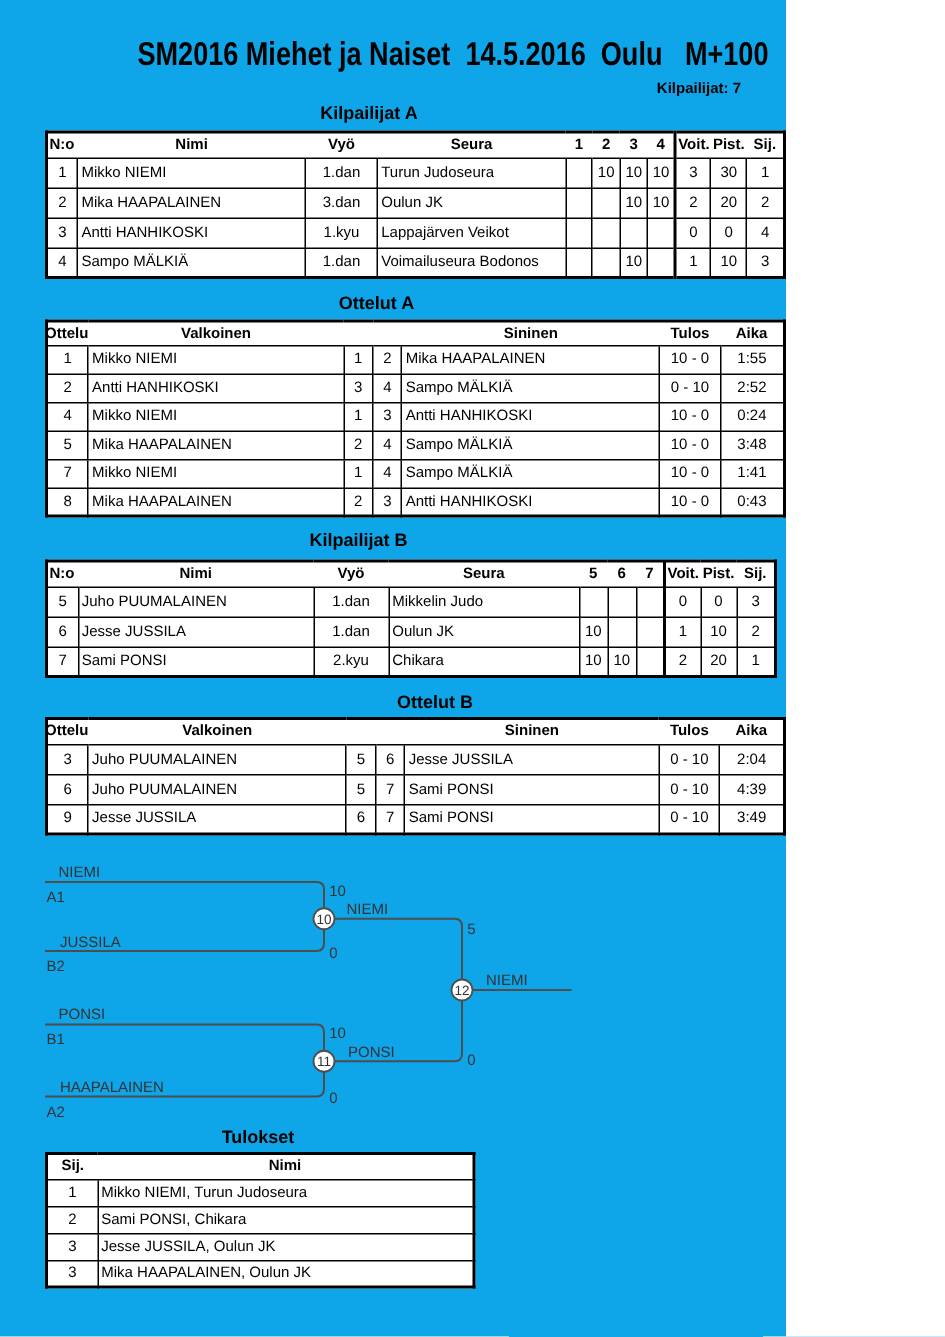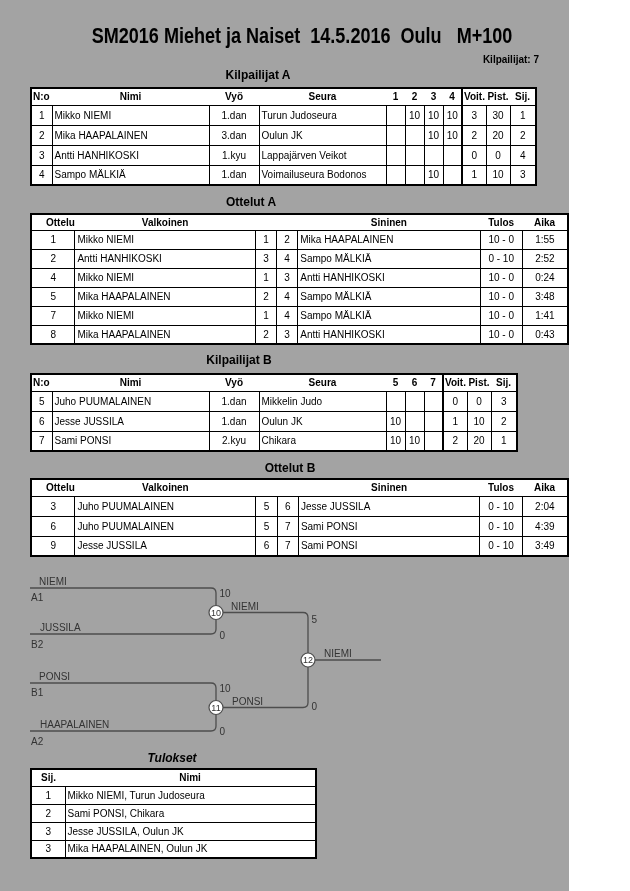--- a/index.html
+++ b/index.html
@@ -1,17 +1,17 @@
 <!DOCTYPE html>
 <html><head>
 <meta charset="utf-8">
 <style>
   html,body { margin:0; padding:0; background:#fff; }
   .page {
-    position:relative; width:569px; height:891px; background:#a3a3a3;
+    position:relative; width:524px; height:891px; background:#0ea5e9;
     font-family:"Liberation Sans", sans-serif; color:#000; overflow:hidden;
   }
   #title {
     position:absolute; left:302px; top:23px; transform:translateX(-50%);
     font-size:22px; font-weight:bold; white-space:pre;
   }
   #title .squeeze { display:inline-block; transform:scaleX(0.82); transform-origin:center; white-space:pre; }
   #count-label { position:absolute; right:30px; top:54px; font-size:10px; font-weight:bold; }
   .section-heading {
     position:absolute; transform:translateX(-50%);
@@ -21,43 +21,43 @@
   th {
     font-size:10px; font-weight:bold; padding:0; text-align:center; vertical-align:middle;
     white-space:nowrap; border:none; border-bottom:1px solid #000;margin-left:16px;
   }
   td {
     font-size:10px; padding:0; text-align:center; vertical-align:middle;
     white-space:nowrap; border:1px solid #000; overflow:visible;
   }
   .l  { text-align:left; padding-left:2px; }
   th.hl { text-align:left; padding-left:0; text-indent:1px; }
-  th.cut { text-align:left; padding-left:16px; text-indent:-2px; }
+  th.cut { text-align:left; padding-left:0; text-indent:-2px; }
   .thickl { border-left:2px solid #000 !important; }
 
   #pool-a    { left:30px; top:87px;  }
   #matches-a { left:30px; top:213px; }
   #pool-b    { left:30px; top:373px; }
   #matches-b { left:30px; top:478px; }
   #results   { left:30px; top:768px; }
 
   #pool-a thead tr, #pool-b thead tr { height:17px; }
   #pool-a tbody tr, #pool-b tbody tr { height:20px; }
   #matches-a thead tr { height:16px; }
   #matches-a tbody tr { height:19px; }
   #matches-b thead tr { height:17px; }
   #matches-b tbody tr { height:20px; }
   #results thead tr { height:17px; }
   #results tbody tr { height:18px; }
 
-  #heading-pool-a    { left:246px; top:69px;margin-left:12px;  }
+  #heading-pool-a    { left:246px; top:69px;  }
   #heading-matches-a { left:251px; top:196px; }
   #heading-pool-b    { left:239px; top:354px; }
   #heading-matches-b { left:290px; top:462px; }
-  #heading-results   { left:172px; top:752px;font-style:italic; }
+  #heading-results   { left:172px; top:752px; }
 
   #bracket-svg { position:absolute; left:0; top:563px; }
   .br-line { fill:none; stroke:#4d4d4d; stroke-width:1.3; }
   .br-circle { fill:#fff; stroke:#4d4d4d; stroke-width:1.2; }
   .br-text { font-family:"Liberation Sans", sans-serif; font-size:10px; fill:#333; }
   .br-num  { font-family:"Liberation Sans", sans-serif; font-size:9px; fill:#333; text-anchor:middle; }
 </style>
 </head>
 <body>
 

